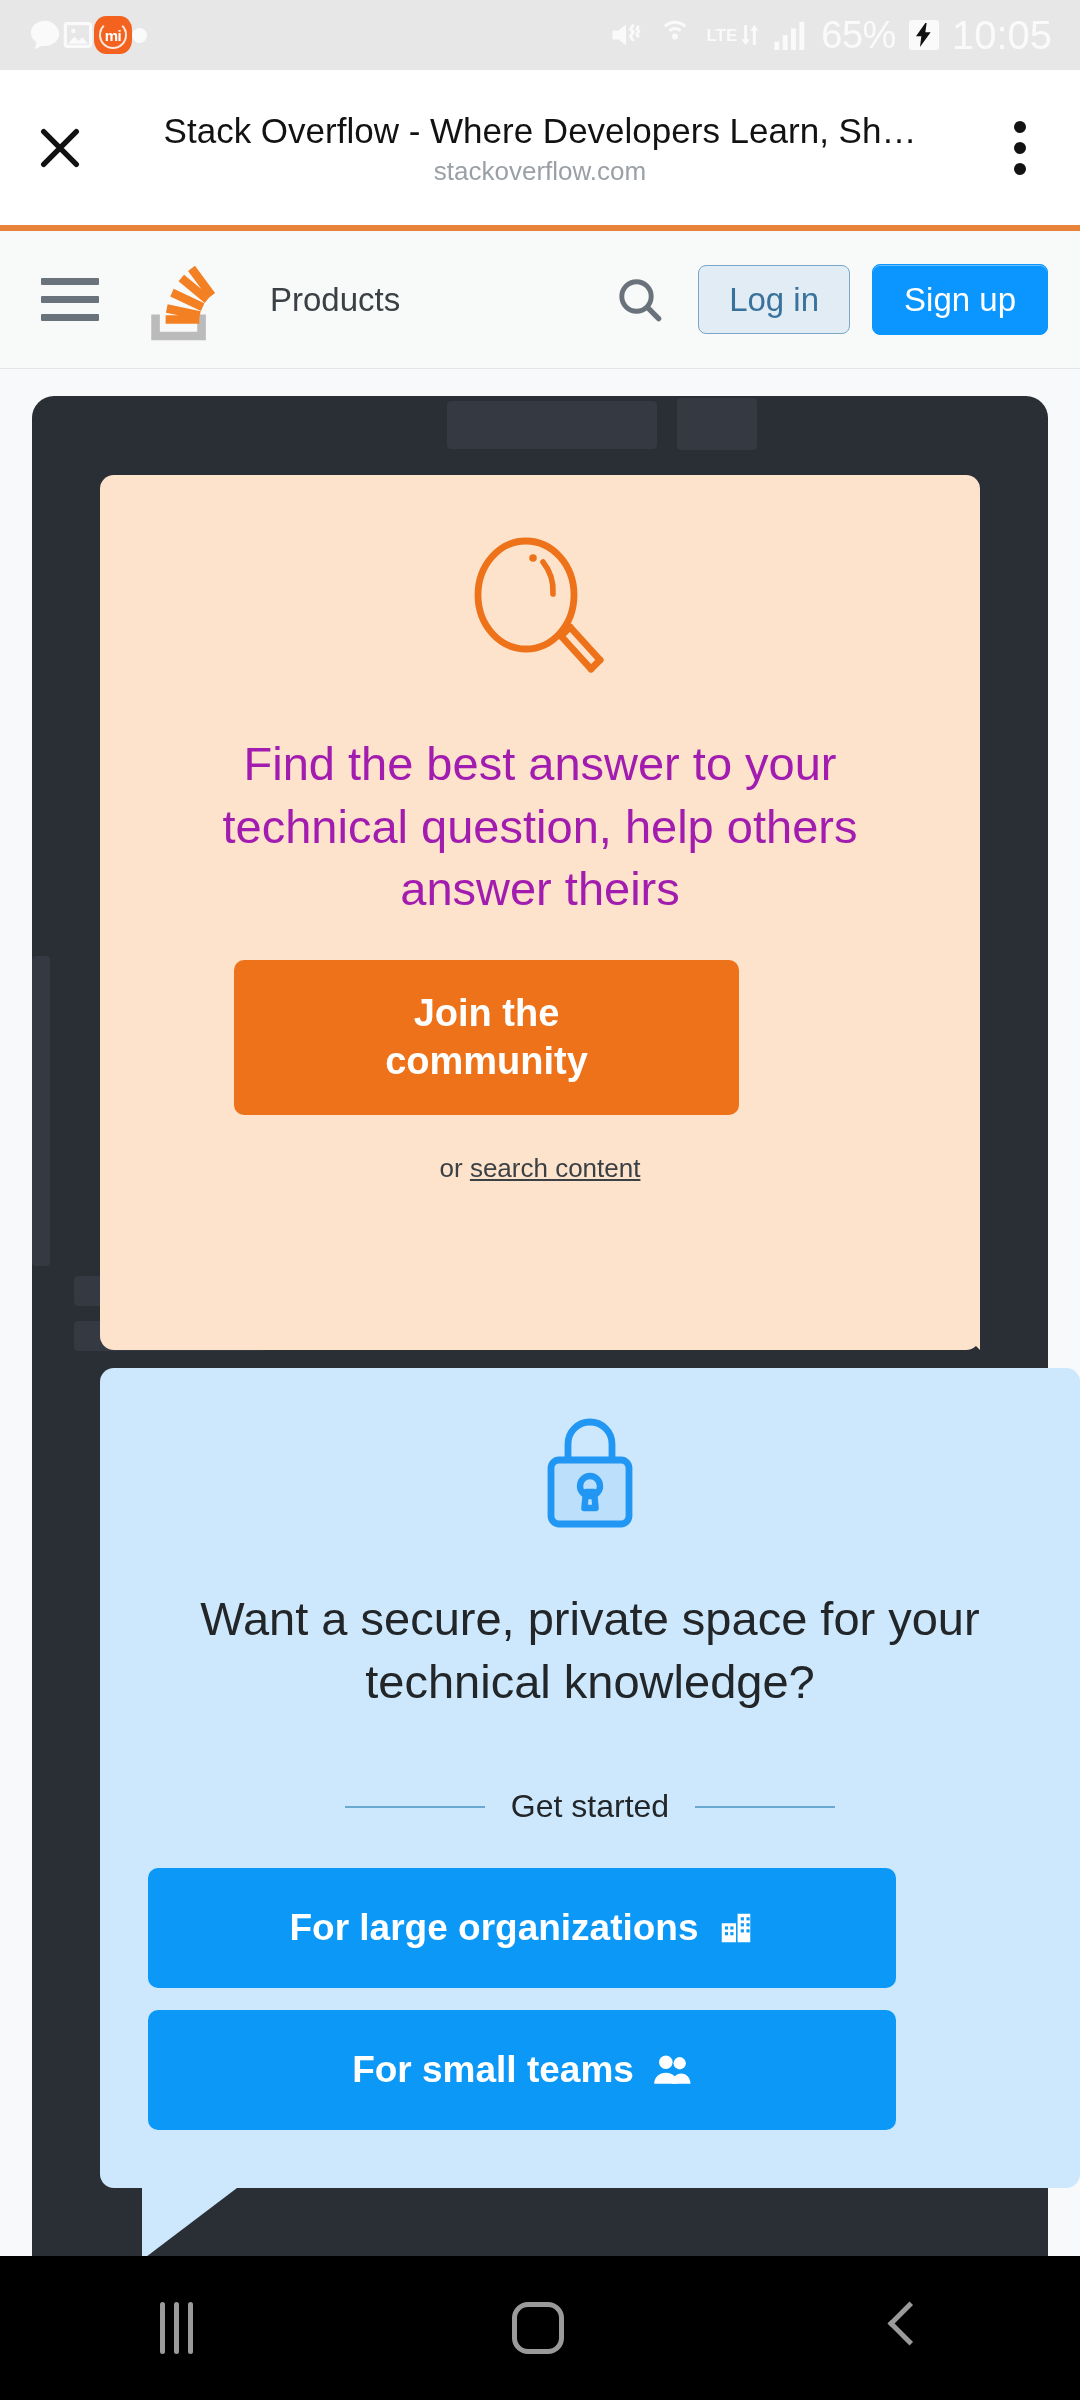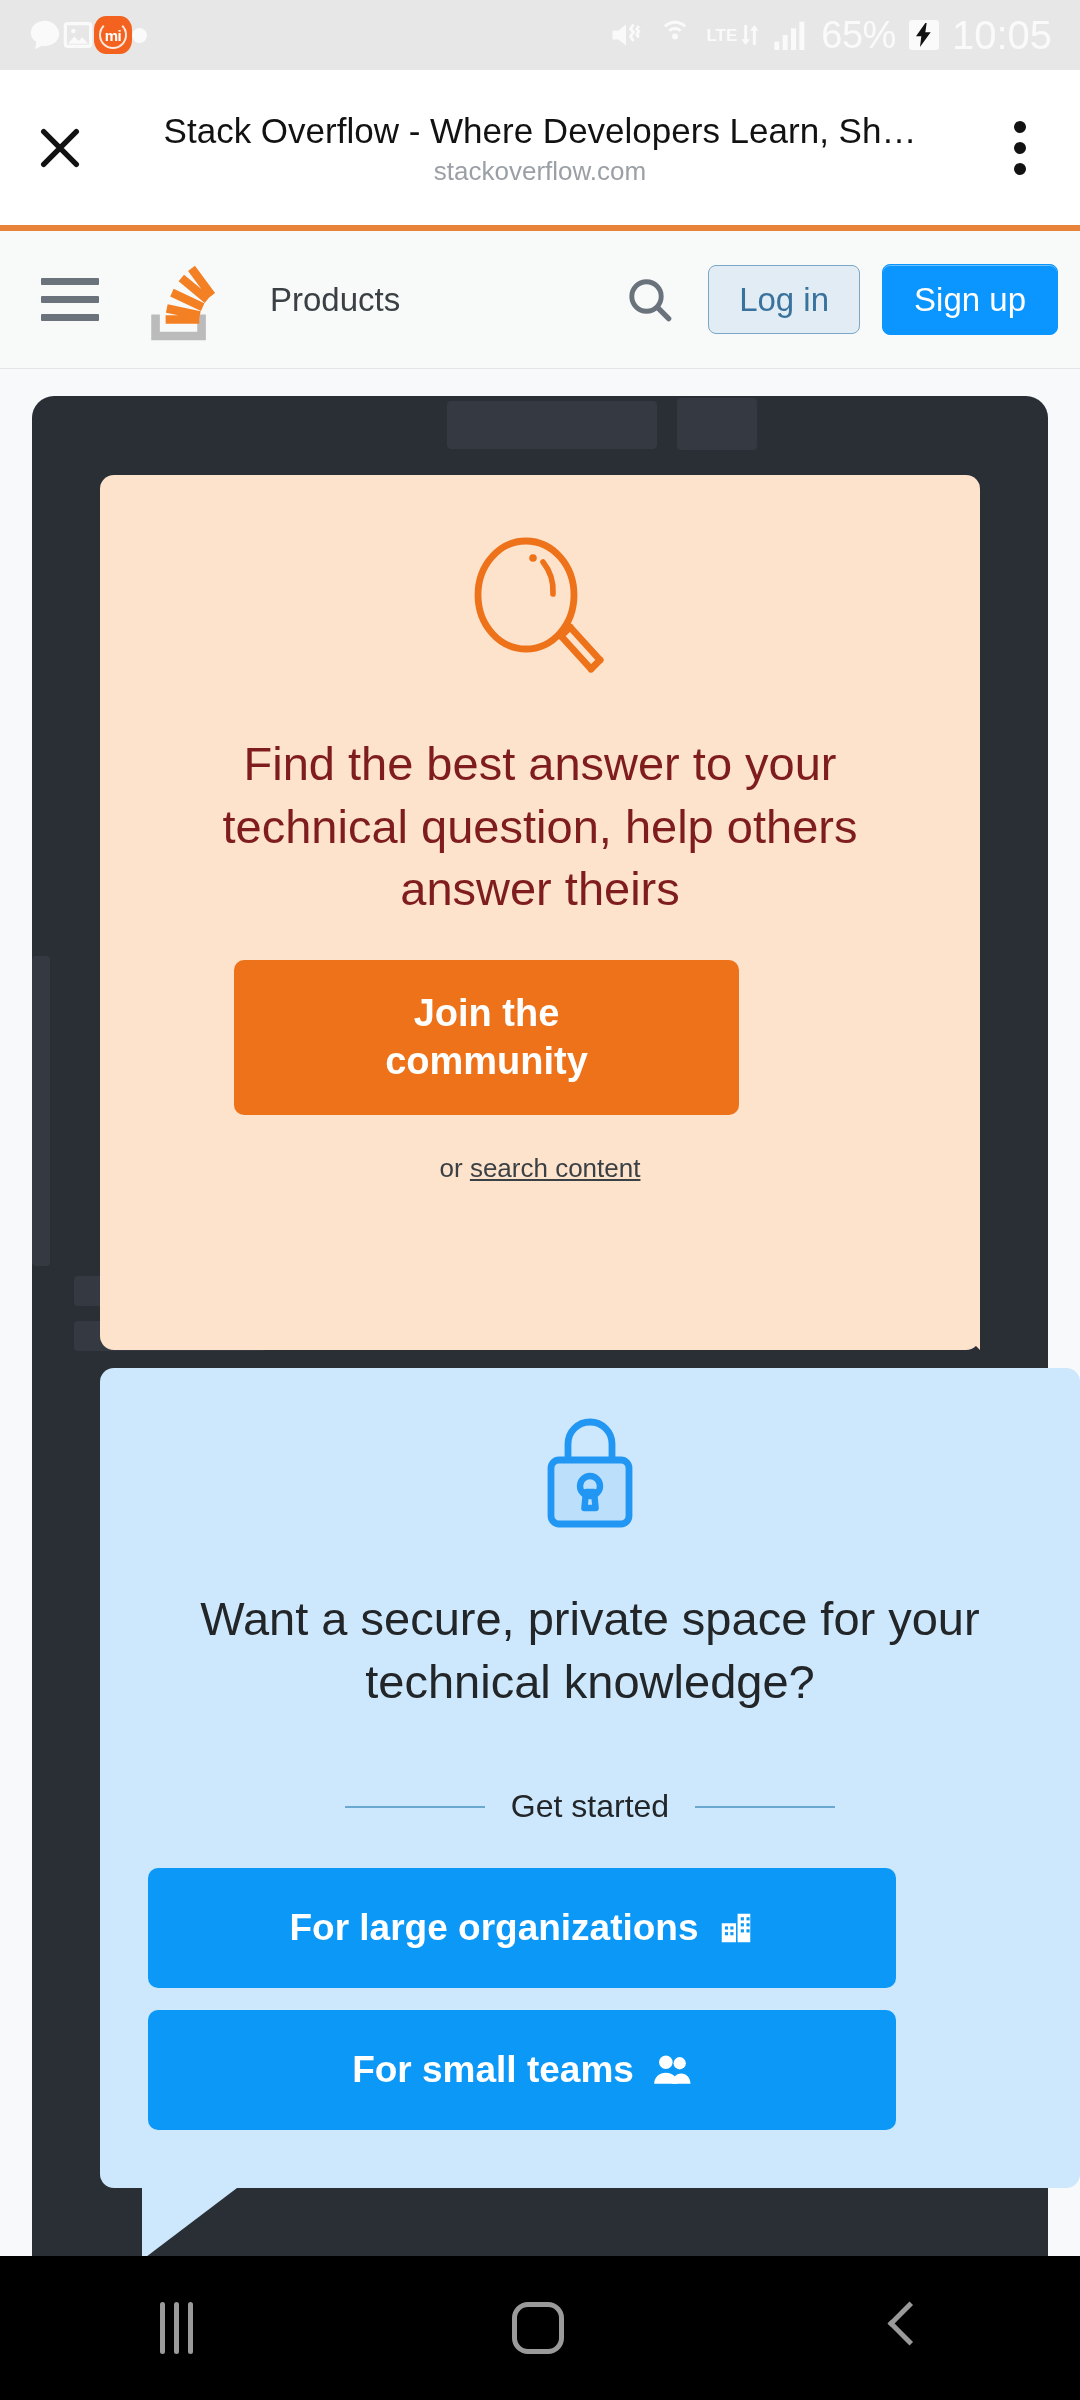--- a/index.html
+++ b/index.html
@@ -71,21 +71,21 @@
   .siteheader{
     position:absolute; top:231px; left:0; width:1080px; height:138px;
     background:#f8f9f9; display:flex; align-items:center;
     border-bottom:1px solid #e3e6e8;
   }
   .hamburger{ width:100px; display:flex; flex-direction:column; gap:11px;
      align-items:center; margin-left:20px;}
   .hamburger i{ display:block; width:58px; height:7px; background:#6a737c; border-radius:1px;}
   .so-logo{ width:92px; height:92px; margin-left:14px; position:relative; }
   .nav-products{ font-size:33px; color:#3b4045; margin-left:44px; }
-  .nav-right{ margin-left:auto; display:flex; align-items:center; gap:22px; padding-right:22px;}
+  .nav-right{ margin-left:auto; display:flex; align-items:center; gap:22px; padding-right:32px;}
   .searchbtn{ width:72px;height:72px; display:flex;align-items:center;justify-content:center;}
   .btn-login{
     background:#e1ecf4; color:#39739d; border:1px solid #7aa7c7;
     border-radius:8px; font-size:33px; padding:17px 30px; line-height:1;
   }
   .btn-signup{
     background:#0a95ff; color:#ffffff; border:1px solid #0a95ff;
     border-radius:8px; font-size:33px; padding:18px 31px; line-height:1;
     box-shadow: inset 0 1px 0 0 rgba(255,255,255,.4);
   }
@@ -106,21 +106,21 @@
     position:absolute; top:1255px; left:885px; width:95px; height:95px;
     background:#fde3cc;
     clip-path: polygon(0 0, 100% 0, 100% 100%, 0 0);
   }
   .tail-orange-fix{
     position:absolute; top:1250px; left:880px; width:100px; height:12px; background:#fde3cc;
   }
   .mag-wrap{ position:absolute; top:60px; left:0; width:100%; display:flex; justify-content:center; }
   .card-orange-text{
     position:absolute; top:258px; left:0; width:100%;
-    text-align:center; font-size:47px; line-height:1.33; color:#7f1d1d;
+    text-align:center; font-size:47px; line-height:1.33; color:#a21caf;
     padding:0 46px;
   }
   .btn-join{
     position:absolute; top:485px; left:134px; width:505px; height:155px;
     background:#ed7219; color:#ffffff; border:none; border-radius:10px;
     font-size:38px; font-weight:bold; line-height:1.25;
     font-family:"Liberation Sans", sans-serif; cursor:pointer;
   }
   .or-search{
     position:absolute; top:678px; left:0; width:100%; text-align:center;

